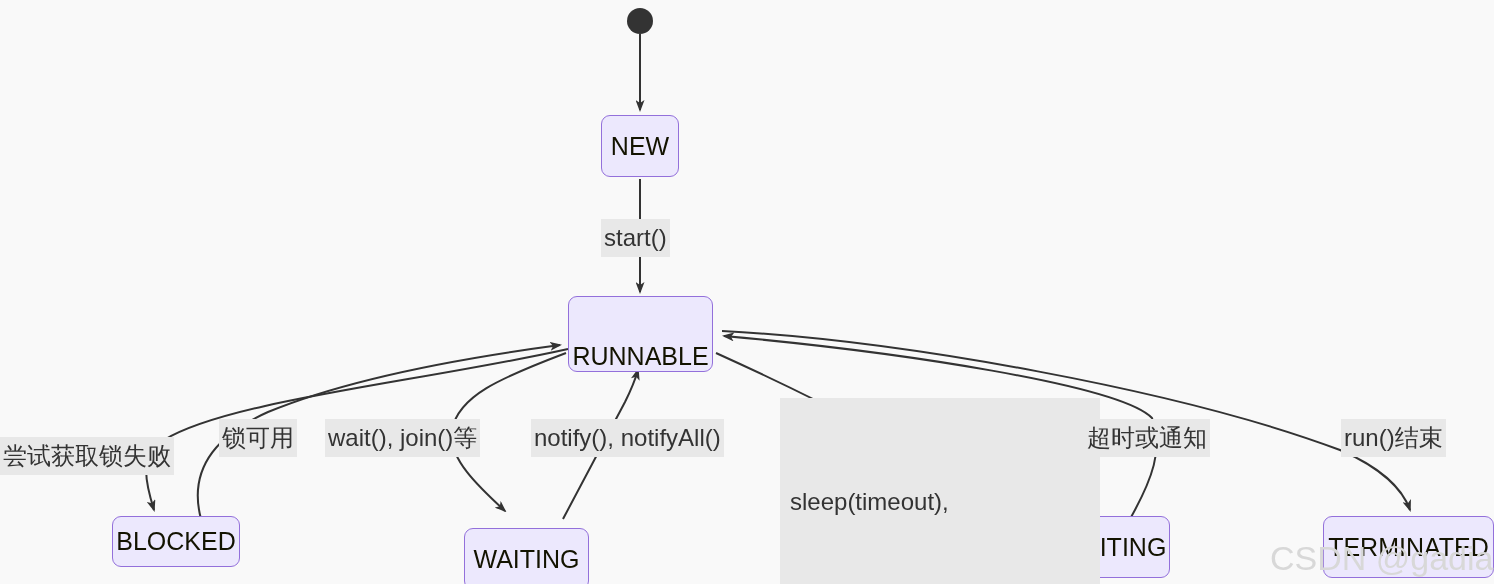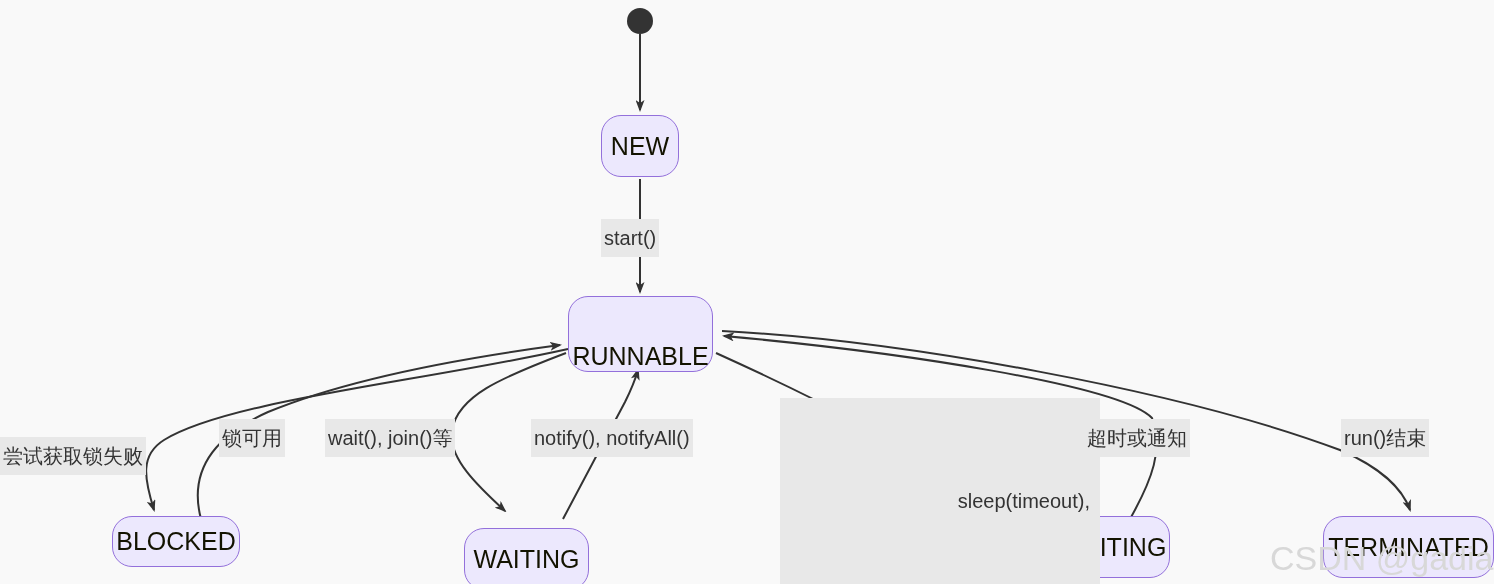--- a/index.html
+++ b/index.html
@@ -29,48 +29,48 @@
   .edge-path {
     fill: none;
     stroke: #333333;
     stroke-width: 2;
   }
   .state-node {
     position: absolute;
     box-sizing: border-box;
     background: #ece8fd;
     border: 1.6px solid #9370db;
-    border-radius: 20px;
+    border-radius: 9px;
     display: flex;
     align-items: center;
     justify-content: center;
     color: #131300;
     font-size: 25px;
     font-family: "Liberation Sans", "DejaVu Sans", sans-serif;
     letter-spacing: 0px;
     white-space: nowrap;
   }
   .start-dot {
     position: absolute;
     width: 26px;
     height: 26px;
     border-radius: 50%;
     background: #333333;
   }
   .edge-label {
     position: absolute;
     background: #e8e8e8;
     color: #333333;
-    font-size: 20px;
+    font-size: 24px;
     font-family: "Liberation Sans", "DejaVu Sans", sans-serif;
     line-height: 38px;
     white-space: pre;
     padding: 0 3px;
     box-sizing: border-box;
-    text-align: right;
+    text-align: left;
   }
   .edge-label.multiline {
     line-height: 39px;
     padding: 6px 10px;
   }
   .watermark {
     position: absolute;
     color: #d8d8d8;
     font-size: 34px;
     font-family: "Liberation Sans", "DejaVu Sans", sans-serif;

